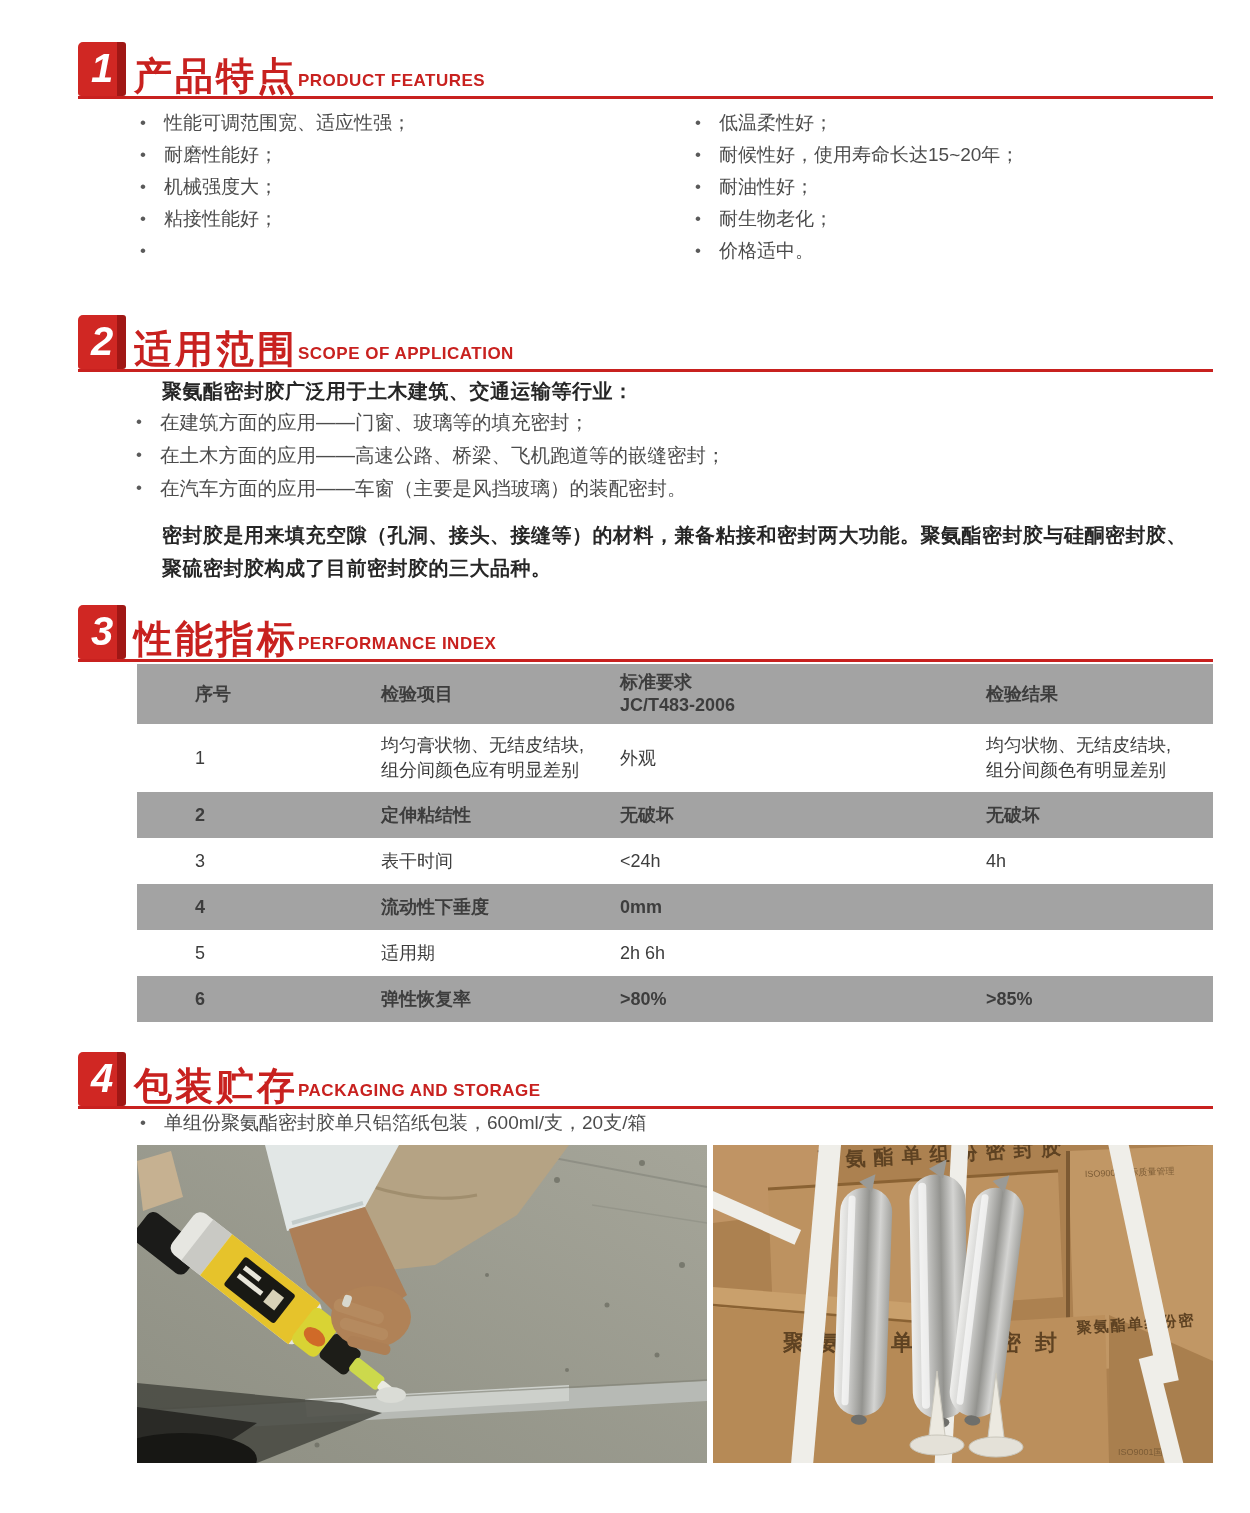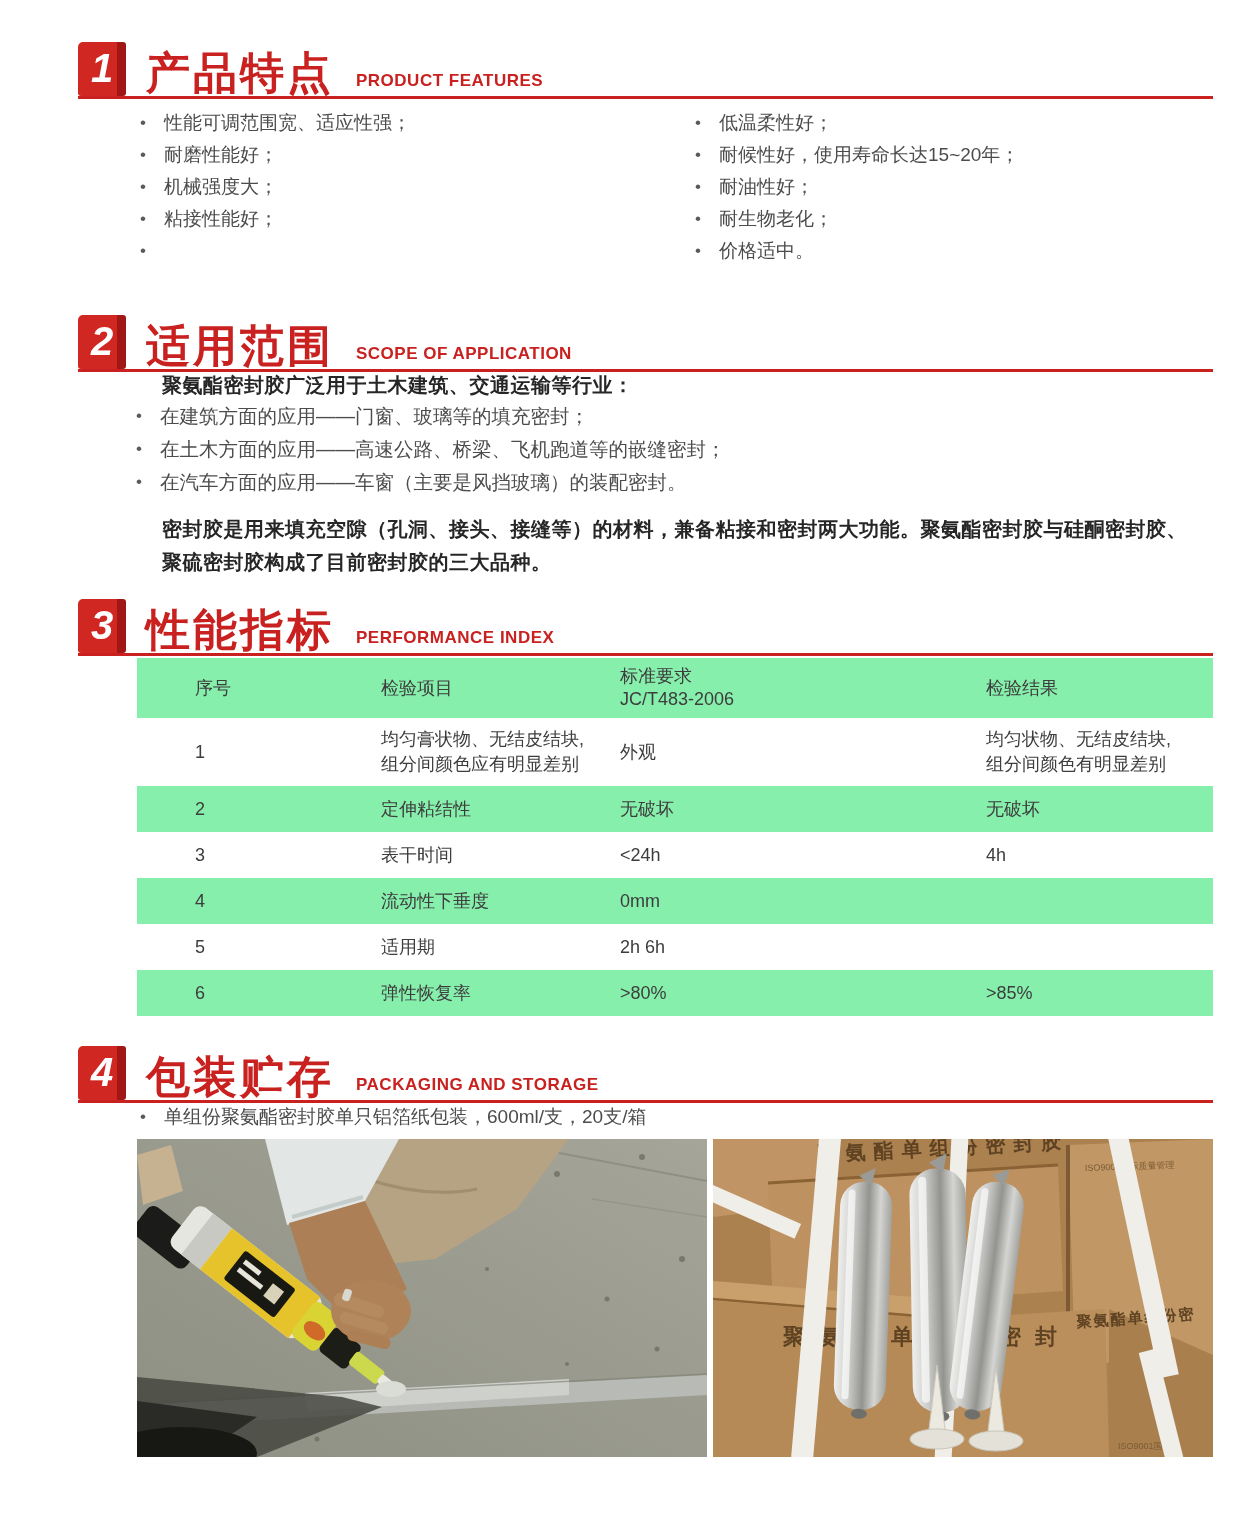--- a/index.html
+++ b/index.html
@@ -16,42 +16,42 @@
   }
   .badge{
     width:48px;height:54px;flex:0 0 48px;
     background:linear-gradient(90deg,#d02723 0%,#d02723 82%,#a01715 82%,#a01715 100%);
     border-radius:5px 3px 3px 3px;
     color:#ffffff;font-size:40px;font-weight:bold;font-style:italic;
     display:flex;align-items:center;justify-content:center;
     line-height:1;padding-bottom:2px;box-sizing:border-box;
   }
   .sec-title{
-    color:#c8211f;font-size:44px;font-weight:bold;letter-spacing:3px;
-    margin-left:20px;line-height:1;padding-bottom:1px;white-space:nowrap;
+    color:#c8211f;font-size:38px;font-weight:bold;letter-spacing:3px;
+    margin-left:8px;line-height:1;padding-bottom:1px;white-space:nowrap;
   }
   .sec-sub{
     color:#c8211f;font-size:17px;font-weight:bold;letter-spacing:.5px;
-    margin-left:22px;padding-bottom:5px;white-space:nowrap;
+    margin-left:0;padding-bottom:5px;white-space:nowrap;
   }
   
   .features{display:flex;margin:14px 0 0 140px;}
   .features .fcol{width:557px;}
   .b-item{display:flex;align-items:flex-start;font-size:19px;line-height:20px;margin-bottom:12px;color:#4c4c4c;}
   .b-dot{width:24px;flex:0 0 24px;color:#5a5a5a;font-size:17px;line-height:20px;}
   
-  .scope-intro{margin:0 0 0 162px;font-size:20px;line-height:26px;font-weight:bold;color:#262626;letter-spacing:.5px;}
+  .scope-intro{margin:6px 0 0 162px;font-size:20px;line-height:26px;font-weight:bold;color:#262626;letter-spacing:.5px;}
   .scope-list{margin:8px 0 0 136px;}
   .s-item{display:flex;align-items:flex-start;font-size:19.5px;line-height:21px;margin-bottom:12px;color:#4c4c4c;}
   .scope-para{margin:20px 0 0 162px;width:1030px;font-size:20px;line-height:33px;font-weight:bold;color:#262626;letter-spacing:.5px;}
   
   .spec-table{margin:2px 0 0 137px;width:1076px;font-size:18px;color:#3d3d3d;margin-top:2px;}
   .trow{display:grid;grid-template-columns:244px 239px 366px 1fr;align-items:center;}
   .trow .c1{padding-left:58px;box-sizing:border-box;}
-  .gray{background:#86efac;}
+  .gray{background:#a3a3a3;font-weight:bold;}
   .thead > div{padding:7px 0;line-height:23px;}
   .r-tall > div{padding:9px 0;line-height:25px;}
   .r-std > div{padding:13px 0;line-height:20px;}
   .cell-line{display:block;}
   
   .pack-list{margin:4px 0 0 140px;}
   .photos{display:flex;gap:6px;margin:12px 0 0 137px;}
   .photo{height:318px;overflow:hidden;flex:0 0 auto;}
   .photo svg{display:block;}
   .ph-left{width:570px;}

